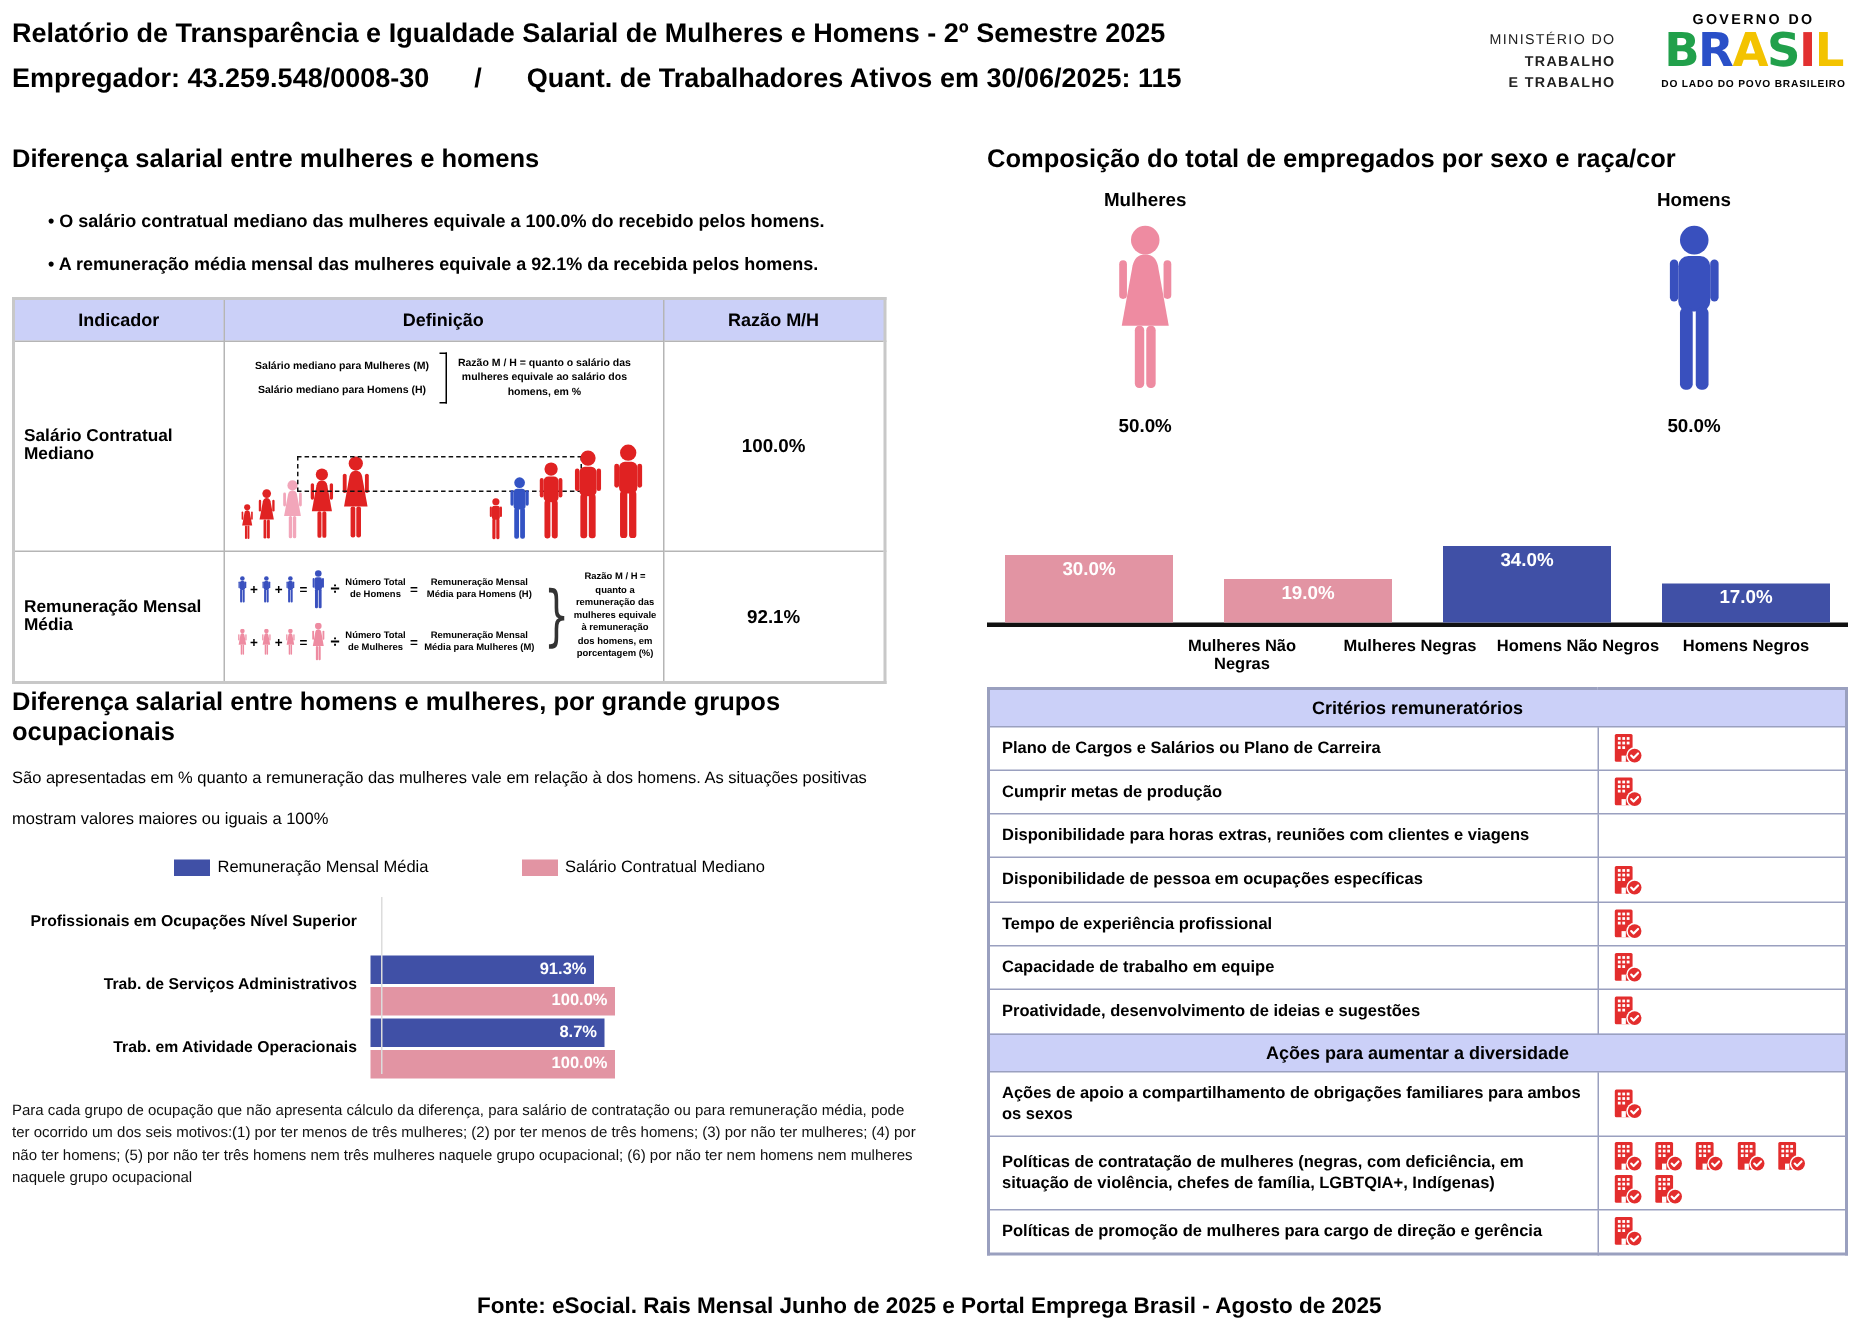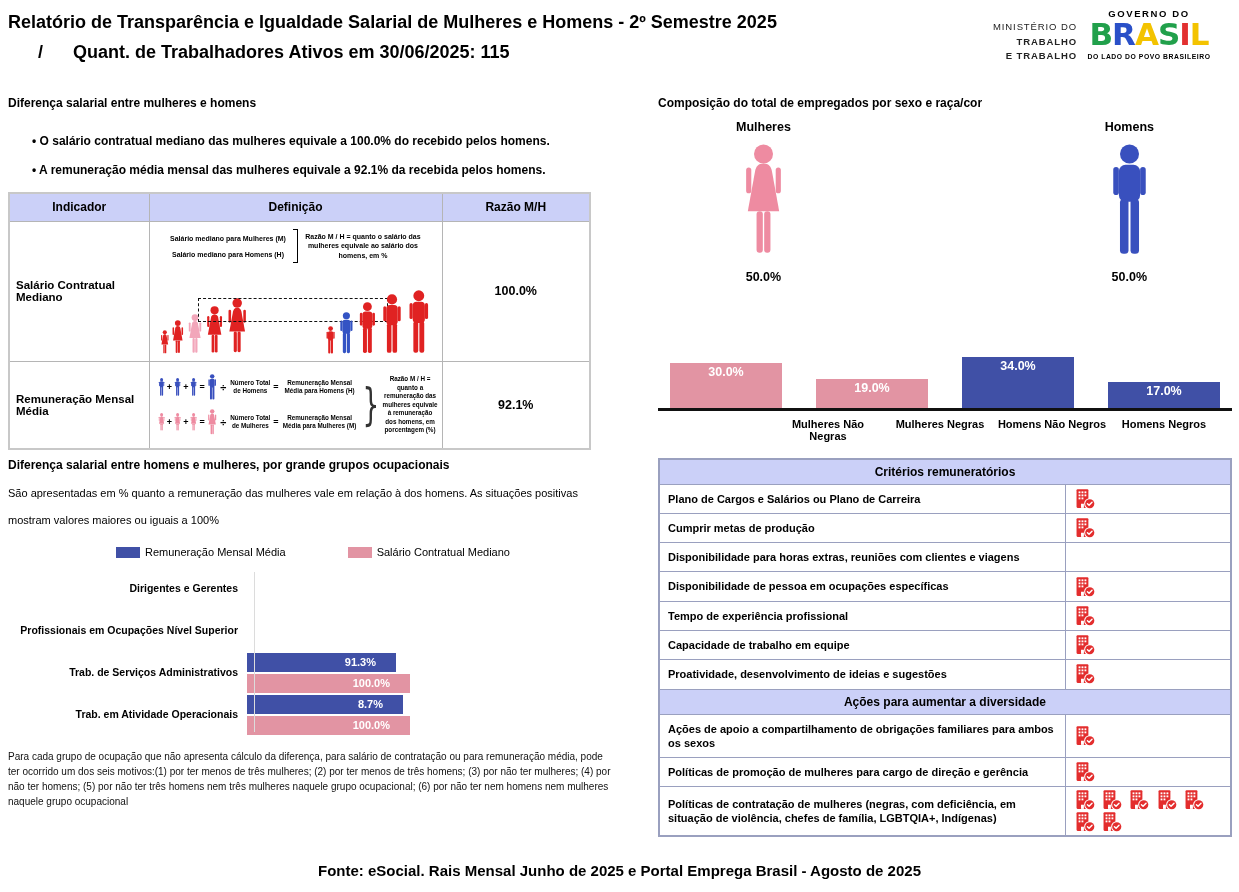--- a/index.html
+++ b/index.html
@@ -14,28 +14,28 @@
   svg{fill:currentColor;}
 
   
   .hdr-titles{position:absolute;left:8px;top:12px;}
   .hdr-line1{font-size:18px;font-weight:bold;}
   .hdr-line2{font-size:18px;font-weight:bold;margin-top:9px;display:flex;}
   .hdr-sep{margin:0 30px;}
   .mte{position:absolute;right:162px;top:20px;text-align:right;font-size:9.5px;
        letter-spacing:0.9px;line-height:1.55;color:#222;}
   .mte .b{font-weight:bold;}
-  .gov{position:absolute;right:20px;top:8px;width:140px;text-align:center;}
+  .gov{position:absolute;right:0;top:8px;width:140px;text-align:center;}
   .gov-top{font-size:9.5px;font-weight:bold;letter-spacing:1.6px;}
   .gov-name{font-size:31px;font-weight:bold;letter-spacing:-1px;line-height:1.02;
             font-family:"DejaVu Sans",sans-serif;}
   .gov-tag{font-size:6.8px;font-weight:bold;letter-spacing:0.55px;margin-top:2px;}
 
   
-  .sec-title{font-size:12px;font-weight:bold;margin:0;}
+  .sec-title{font-size:17px;font-weight:bold;margin:0;}
 
   
   .sec-left-top{position:absolute;left:8px;top:96px;width:581px;}
   .bullets{margin:24px 0 0 24px;font-weight:bold;}
   .bullet{font-size:12px;margin-bottom:15px;}
   .bullet::before{content:"• ";}
   table.ind{width:581px;border-collapse:collapse;margin-top:4px;border:2px solid #c8c8c8;table-layout:fixed;}
   .ind th{background:var(--lavender);font-size:12px;height:28px;border:1px solid #b5b5b5;}
   .ind td{border:1px solid #b5b5b5;vertical-align:middle;padding:0;}
   .ind-name{font-size:11.5px;font-weight:bold;padding:6px !important;}
@@ -84,21 +84,21 @@
   .occ-desc{font-size:11px;margin-top:15px;}
   .legend{display:flex;gap:62px;margin:20px 0 8px 108px;align-items:center;}
   .leg-item{display:flex;align-items:center;gap:5px;font-size:11px;}
   .leg-swatch{width:24px;height:11px;}
   .occ-chart{position:relative;margin-top:10px;}
   .occ-axis{position:absolute;left:246px;top:4px;bottom:4px;width:1px;background:#dcdcdc;}
   .occ-row{display:flex;align-items:center;min-height:42px;}
   .occ-label{width:238px;text-align:right;font-size:10.5px;font-weight:bold;padding-right:8px;line-height:1.25;}
   .occ-bars{display:flex;flex-direction:column;gap:2px;margin-left:1px;}
   .occ-bar{height:19px;color:#fff;font-size:11px;font-weight:bold;text-align:right;
-           padding-right:20px;line-height:19px;}
+           padding-right:5px;line-height:19px;}
   .occ-footnote{font-size:10px;line-height:1.5;margin-top:13px;width:604px;color:#111;}
 
   
   .sec-right-bottom{position:absolute;left:658px;top:458px;width:574px;}
   .crit-title{margin-bottom:7px;}
   table.crit{width:574px;border-collapse:collapse;border:2px solid #9aa0bf;table-layout:fixed;}
   .crit td{border:1px solid #9aa0bf;}
   .crit .sec-hdr td{background:var(--lavender);text-align:center;font-weight:bold;font-size:12px;height:25px;}
   .crit .lbl{font-size:11px;font-weight:bold;padding:7px 8px;line-height:1.3;}
   .crit .ico{width:166px;padding:2px 4px 2px 8px;}
@@ -125,20 +125,21 @@
     <rect x="4.5" y="21" width="4.6" height="23" rx="2.3"></rect>
     <rect x="30.9" y="21" width="4.6" height="23" rx="2.3"></rect>
     <rect x="13.8" y="60" width="5.6" height="37" rx="2.6"></rect>
     <rect x="20.6" y="60" width="5.6" height="37" rx="2.6"></rect>
   </symbol>
 </svg>
 
 <div class="hdr-titles">
   <div class="hdr-line1">Relatório de Transparência e Igualdade Salarial de Mulheres e Homens - 2º Semestre 2025</div>
   <div class="hdr-line2">
+    <span>Empregador: 43.259.548/0008-30</span>
     <span class="hdr-sep">/</span>
     <span>Quant. de Trabalhadores Ativos em 30/06/2025: 115</span>
   </div>
 </div>
 
 <div class="mte">
   <div>MINISTÉRIO DO</div>
   <div class="b">TRABALHO</div>
   <div class="b">E TRABALHO</div>
 </div>
@@ -332,24 +333,20 @@
     </div>
     <div class="leg-item">
       <span class="leg-swatch" style="background: var(--pink);"></span>
       <span>Salário Contratual Mediano</span>
     </div>
   </div>
   <div class="occ-chart">
     <div class="occ-axis"></div>
     <div id="occ-rows">
         <div class="occ-row">
-          <div class="occ-label">Dirigentes e Gerentes</div>
-          <div class="occ-bars"></div>
-        </div>
-        <div class="occ-row">
           <div class="occ-label">Profissionais em Ocupações Nível Superior</div>
           <div class="occ-bars"></div>
         </div>
         <div class="occ-row">
           <div class="occ-label">Trab. de Serviços Administrativos</div>
           <div class="occ-bars">
             <div class="occ-bar" style="width: 149px; background: var(--navy);">91.3%</div>
             <div class="occ-bar" style="width: 163px; background: var(--pink);">100.0%</div>
           </div>
         </div>
@@ -530,152 +527,152 @@
                 <rect x="8.9" y="11.2" width="2.2" height="2.2"></rect>
       <rect x="8.3" y="18.6" width="3.4" height="4.9"></rect>
     </g>
     <circle cx="18.6" cy="18.6" r="6.6" fill="#fff"></circle>
     <circle cx="18.6" cy="18.6" r="5.4"></circle>
     <path d="M15.9 18.6 l1.9 1.9 l3.5 -3.6" fill="none" stroke="#fff" stroke-width="1.7" stroke-linecap="round" stroke-linejoin="round"></path>
   </svg>
 </td>
         </tr>
         <tr class="crit-row">
+          <td class="lbl">Políticas de contratação de mulheres (negras, com deficiência, em situação de violência, chefes de família, LGBTQIA+, Indígenas)</td>
+          <td class="ico">
+  <svg class="bld" viewBox="0 0 26 26">
+    <rect x="3" y="1.5" width="14" height="22" rx="1.2"></rect>
+    <g fill="#fff">
+      <rect x="5.4" y="4" width="2.2" height="2.2"></rect>
+                <rect x="8.9" y="4" width="2.2" height="2.2"></rect>
+                <rect x="12.4" y="4" width="2.2" height="2.2"></rect>
+      <rect x="5.4" y="7.6" width="2.2" height="2.2"></rect>
+                <rect x="8.9" y="7.6" width="2.2" height="2.2"></rect>
+                <rect x="12.4" y="7.6" width="2.2" height="2.2"></rect>
+      <rect x="5.4" y="11.2" width="2.2" height="2.2"></rect>
+                <rect x="8.9" y="11.2" width="2.2" height="2.2"></rect>
+      <rect x="8.3" y="18.6" width="3.4" height="4.9"></rect>
+    </g>
+    <circle cx="18.6" cy="18.6" r="6.6" fill="#fff"></circle>
+    <circle cx="18.6" cy="18.6" r="5.4"></circle>
+    <path d="M15.9 18.6 l1.9 1.9 l3.5 -3.6" fill="none" stroke="#fff" stroke-width="1.7" stroke-linecap="round" stroke-linejoin="round"></path>
+  </svg>
+
+  <svg class="bld" viewBox="0 0 26 26">
+    <rect x="3" y="1.5" width="14" height="22" rx="1.2"></rect>
+    <g fill="#fff">
+      <rect x="5.4" y="4" width="2.2" height="2.2"></rect>
+                <rect x="8.9" y="4" width="2.2" height="2.2"></rect>
+                <rect x="12.4" y="4" width="2.2" height="2.2"></rect>
+      <rect x="5.4" y="7.6" width="2.2" height="2.2"></rect>
+                <rect x="8.9" y="7.6" width="2.2" height="2.2"></rect>
+                <rect x="12.4" y="7.6" width="2.2" height="2.2"></rect>
+      <rect x="5.4" y="11.2" width="2.2" height="2.2"></rect>
+                <rect x="8.9" y="11.2" width="2.2" height="2.2"></rect>
+      <rect x="8.3" y="18.6" width="3.4" height="4.9"></rect>
+    </g>
+    <circle cx="18.6" cy="18.6" r="6.6" fill="#fff"></circle>
+    <circle cx="18.6" cy="18.6" r="5.4"></circle>
+    <path d="M15.9 18.6 l1.9 1.9 l3.5 -3.6" fill="none" stroke="#fff" stroke-width="1.7" stroke-linecap="round" stroke-linejoin="round"></path>
+  </svg>
+
+  <svg class="bld" viewBox="0 0 26 26">
+    <rect x="3" y="1.5" width="14" height="22" rx="1.2"></rect>
+    <g fill="#fff">
+      <rect x="5.4" y="4" width="2.2" height="2.2"></rect>
+                <rect x="8.9" y="4" width="2.2" height="2.2"></rect>
+                <rect x="12.4" y="4" width="2.2" height="2.2"></rect>
+      <rect x="5.4" y="7.6" width="2.2" height="2.2"></rect>
+                <rect x="8.9" y="7.6" width="2.2" height="2.2"></rect>
+                <rect x="12.4" y="7.6" width="2.2" height="2.2"></rect>
+      <rect x="5.4" y="11.2" width="2.2" height="2.2"></rect>
+                <rect x="8.9" y="11.2" width="2.2" height="2.2"></rect>
+      <rect x="8.3" y="18.6" width="3.4" height="4.9"></rect>
+    </g>
+    <circle cx="18.6" cy="18.6" r="6.6" fill="#fff"></circle>
+    <circle cx="18.6" cy="18.6" r="5.4"></circle>
+    <path d="M15.9 18.6 l1.9 1.9 l3.5 -3.6" fill="none" stroke="#fff" stroke-width="1.7" stroke-linecap="round" stroke-linejoin="round"></path>
+  </svg>
+
+  <svg class="bld" viewBox="0 0 26 26">
+    <rect x="3" y="1.5" width="14" height="22" rx="1.2"></rect>
+    <g fill="#fff">
+      <rect x="5.4" y="4" width="2.2" height="2.2"></rect>
+                <rect x="8.9" y="4" width="2.2" height="2.2"></rect>
+                <rect x="12.4" y="4" width="2.2" height="2.2"></rect>
+      <rect x="5.4" y="7.6" width="2.2" height="2.2"></rect>
+                <rect x="8.9" y="7.6" width="2.2" height="2.2"></rect>
+                <rect x="12.4" y="7.6" width="2.2" height="2.2"></rect>
+      <rect x="5.4" y="11.2" width="2.2" height="2.2"></rect>
+                <rect x="8.9" y="11.2" width="2.2" height="2.2"></rect>
+      <rect x="8.3" y="18.6" width="3.4" height="4.9"></rect>
+    </g>
+    <circle cx="18.6" cy="18.6" r="6.6" fill="#fff"></circle>
+    <circle cx="18.6" cy="18.6" r="5.4"></circle>
+    <path d="M15.9 18.6 l1.9 1.9 l3.5 -3.6" fill="none" stroke="#fff" stroke-width="1.7" stroke-linecap="round" stroke-linejoin="round"></path>
+  </svg>
+
+  <svg class="bld" viewBox="0 0 26 26">
+    <rect x="3" y="1.5" width="14" height="22" rx="1.2"></rect>
+    <g fill="#fff">
+      <rect x="5.4" y="4" width="2.2" height="2.2"></rect>
+                <rect x="8.9" y="4" width="2.2" height="2.2"></rect>
+                <rect x="12.4" y="4" width="2.2" height="2.2"></rect>
+      <rect x="5.4" y="7.6" width="2.2" height="2.2"></rect>
+                <rect x="8.9" y="7.6" width="2.2" height="2.2"></rect>
+                <rect x="12.4" y="7.6" width="2.2" height="2.2"></rect>
+      <rect x="5.4" y="11.2" width="2.2" height="2.2"></rect>
+                <rect x="8.9" y="11.2" width="2.2" height="2.2"></rect>
+      <rect x="8.3" y="18.6" width="3.4" height="4.9"></rect>
+    </g>
+    <circle cx="18.6" cy="18.6" r="6.6" fill="#fff"></circle>
+    <circle cx="18.6" cy="18.6" r="5.4"></circle>
+    <path d="M15.9 18.6 l1.9 1.9 l3.5 -3.6" fill="none" stroke="#fff" stroke-width="1.7" stroke-linecap="round" stroke-linejoin="round"></path>
+  </svg>
+
+  <svg class="bld" viewBox="0 0 26 26">
+    <rect x="3" y="1.5" width="14" height="22" rx="1.2"></rect>
+    <g fill="#fff">
+      <rect x="5.4" y="4" width="2.2" height="2.2"></rect>
+                <rect x="8.9" y="4" width="2.2" height="2.2"></rect>
+                <rect x="12.4" y="4" width="2.2" height="2.2"></rect>
+      <rect x="5.4" y="7.6" width="2.2" height="2.2"></rect>
+                <rect x="8.9" y="7.6" width="2.2" height="2.2"></rect>
+                <rect x="12.4" y="7.6" width="2.2" height="2.2"></rect>
+      <rect x="5.4" y="11.2" width="2.2" height="2.2"></rect>
+                <rect x="8.9" y="11.2" width="2.2" height="2.2"></rect>
+      <rect x="8.3" y="18.6" width="3.4" height="4.9"></rect>
+    </g>
+    <circle cx="18.6" cy="18.6" r="6.6" fill="#fff"></circle>
+    <circle cx="18.6" cy="18.6" r="5.4"></circle>
+    <path d="M15.9 18.6 l1.9 1.9 l3.5 -3.6" fill="none" stroke="#fff" stroke-width="1.7" stroke-linecap="round" stroke-linejoin="round"></path>
+  </svg>
+
+  <svg class="bld" viewBox="0 0 26 26">
+    <rect x="3" y="1.5" width="14" height="22" rx="1.2"></rect>
+    <g fill="#fff">
+      <rect x="5.4" y="4" width="2.2" height="2.2"></rect>
+                <rect x="8.9" y="4" width="2.2" height="2.2"></rect>
+                <rect x="12.4" y="4" width="2.2" height="2.2"></rect>
+      <rect x="5.4" y="7.6" width="2.2" height="2.2"></rect>
+                <rect x="8.9" y="7.6" width="2.2" height="2.2"></rect>
+                <rect x="12.4" y="7.6" width="2.2" height="2.2"></rect>
+      <rect x="5.4" y="11.2" width="2.2" height="2.2"></rect>
+                <rect x="8.9" y="11.2" width="2.2" height="2.2"></rect>
+      <rect x="8.3" y="18.6" width="3.4" height="4.9"></rect>
+    </g>
+    <circle cx="18.6" cy="18.6" r="6.6" fill="#fff"></circle>
+    <circle cx="18.6" cy="18.6" r="5.4"></circle>
+    <path d="M15.9 18.6 l1.9 1.9 l3.5 -3.6" fill="none" stroke="#fff" stroke-width="1.7" stroke-linecap="round" stroke-linejoin="round"></path>
+  </svg>
+</td>
+        </tr>
+        <tr class="crit-row">
           <td class="lbl">Políticas de promoção de mulheres para cargo de direção e gerência</td>
           <td class="ico">
-  <svg class="bld" viewBox="0 0 26 26">
-    <rect x="3" y="1.5" width="14" height="22" rx="1.2"></rect>
-    <g fill="#fff">
-      <rect x="5.4" y="4" width="2.2" height="2.2"></rect>
-                <rect x="8.9" y="4" width="2.2" height="2.2"></rect>
-                <rect x="12.4" y="4" width="2.2" height="2.2"></rect>
-      <rect x="5.4" y="7.6" width="2.2" height="2.2"></rect>
-                <rect x="8.9" y="7.6" width="2.2" height="2.2"></rect>
-                <rect x="12.4" y="7.6" width="2.2" height="2.2"></rect>
-      <rect x="5.4" y="11.2" width="2.2" height="2.2"></rect>
-                <rect x="8.9" y="11.2" width="2.2" height="2.2"></rect>
-      <rect x="8.3" y="18.6" width="3.4" height="4.9"></rect>
-    </g>
-    <circle cx="18.6" cy="18.6" r="6.6" fill="#fff"></circle>
-    <circle cx="18.6" cy="18.6" r="5.4"></circle>
-    <path d="M15.9 18.6 l1.9 1.9 l3.5 -3.6" fill="none" stroke="#fff" stroke-width="1.7" stroke-linecap="round" stroke-linejoin="round"></path>
-  </svg>
-</td>
-        </tr>
-        <tr class="crit-row">
-          <td class="lbl">Políticas de contratação de mulheres (negras, com deficiência, em situação de violência, chefes de família, LGBTQIA+, Indígenas)</td>
-          <td class="ico">
-  <svg class="bld" viewBox="0 0 26 26">
-    <rect x="3" y="1.5" width="14" height="22" rx="1.2"></rect>
-    <g fill="#fff">
-      <rect x="5.4" y="4" width="2.2" height="2.2"></rect>
-                <rect x="8.9" y="4" width="2.2" height="2.2"></rect>
-                <rect x="12.4" y="4" width="2.2" height="2.2"></rect>
-      <rect x="5.4" y="7.6" width="2.2" height="2.2"></rect>
-                <rect x="8.9" y="7.6" width="2.2" height="2.2"></rect>
-                <rect x="12.4" y="7.6" width="2.2" height="2.2"></rect>
-      <rect x="5.4" y="11.2" width="2.2" height="2.2"></rect>
-                <rect x="8.9" y="11.2" width="2.2" height="2.2"></rect>
-      <rect x="8.3" y="18.6" width="3.4" height="4.9"></rect>
-    </g>
-    <circle cx="18.6" cy="18.6" r="6.6" fill="#fff"></circle>
-    <circle cx="18.6" cy="18.6" r="5.4"></circle>
-    <path d="M15.9 18.6 l1.9 1.9 l3.5 -3.6" fill="none" stroke="#fff" stroke-width="1.7" stroke-linecap="round" stroke-linejoin="round"></path>
-  </svg>
-
-  <svg class="bld" viewBox="0 0 26 26">
-    <rect x="3" y="1.5" width="14" height="22" rx="1.2"></rect>
-    <g fill="#fff">
-      <rect x="5.4" y="4" width="2.2" height="2.2"></rect>
-                <rect x="8.9" y="4" width="2.2" height="2.2"></rect>
-                <rect x="12.4" y="4" width="2.2" height="2.2"></rect>
-      <rect x="5.4" y="7.6" width="2.2" height="2.2"></rect>
-                <rect x="8.9" y="7.6" width="2.2" height="2.2"></rect>
-                <rect x="12.4" y="7.6" width="2.2" height="2.2"></rect>
-      <rect x="5.4" y="11.2" width="2.2" height="2.2"></rect>
-                <rect x="8.9" y="11.2" width="2.2" height="2.2"></rect>
-      <rect x="8.3" y="18.6" width="3.4" height="4.9"></rect>
-    </g>
-    <circle cx="18.6" cy="18.6" r="6.6" fill="#fff"></circle>
-    <circle cx="18.6" cy="18.6" r="5.4"></circle>
-    <path d="M15.9 18.6 l1.9 1.9 l3.5 -3.6" fill="none" stroke="#fff" stroke-width="1.7" stroke-linecap="round" stroke-linejoin="round"></path>
-  </svg>
-
-  <svg class="bld" viewBox="0 0 26 26">
-    <rect x="3" y="1.5" width="14" height="22" rx="1.2"></rect>
-    <g fill="#fff">
-      <rect x="5.4" y="4" width="2.2" height="2.2"></rect>
-                <rect x="8.9" y="4" width="2.2" height="2.2"></rect>
-                <rect x="12.4" y="4" width="2.2" height="2.2"></rect>
-      <rect x="5.4" y="7.6" width="2.2" height="2.2"></rect>
-                <rect x="8.9" y="7.6" width="2.2" height="2.2"></rect>
-                <rect x="12.4" y="7.6" width="2.2" height="2.2"></rect>
-      <rect x="5.4" y="11.2" width="2.2" height="2.2"></rect>
-                <rect x="8.9" y="11.2" width="2.2" height="2.2"></rect>
-      <rect x="8.3" y="18.6" width="3.4" height="4.9"></rect>
-    </g>
-    <circle cx="18.6" cy="18.6" r="6.6" fill="#fff"></circle>
-    <circle cx="18.6" cy="18.6" r="5.4"></circle>
-    <path d="M15.9 18.6 l1.9 1.9 l3.5 -3.6" fill="none" stroke="#fff" stroke-width="1.7" stroke-linecap="round" stroke-linejoin="round"></path>
-  </svg>
-
-  <svg class="bld" viewBox="0 0 26 26">
-    <rect x="3" y="1.5" width="14" height="22" rx="1.2"></rect>
-    <g fill="#fff">
-      <rect x="5.4" y="4" width="2.2" height="2.2"></rect>
-                <rect x="8.9" y="4" width="2.2" height="2.2"></rect>
-                <rect x="12.4" y="4" width="2.2" height="2.2"></rect>
-      <rect x="5.4" y="7.6" width="2.2" height="2.2"></rect>
-                <rect x="8.9" y="7.6" width="2.2" height="2.2"></rect>
-                <rect x="12.4" y="7.6" width="2.2" height="2.2"></rect>
-      <rect x="5.4" y="11.2" width="2.2" height="2.2"></rect>
-                <rect x="8.9" y="11.2" width="2.2" height="2.2"></rect>
-      <rect x="8.3" y="18.6" width="3.4" height="4.9"></rect>
-    </g>
-    <circle cx="18.6" cy="18.6" r="6.6" fill="#fff"></circle>
-    <circle cx="18.6" cy="18.6" r="5.4"></circle>
-    <path d="M15.9 18.6 l1.9 1.9 l3.5 -3.6" fill="none" stroke="#fff" stroke-width="1.7" stroke-linecap="round" stroke-linejoin="round"></path>
-  </svg>
-
-  <svg class="bld" viewBox="0 0 26 26">
-    <rect x="3" y="1.5" width="14" height="22" rx="1.2"></rect>
-    <g fill="#fff">
-      <rect x="5.4" y="4" width="2.2" height="2.2"></rect>
-                <rect x="8.9" y="4" width="2.2" height="2.2"></rect>
-                <rect x="12.4" y="4" width="2.2" height="2.2"></rect>
-      <rect x="5.4" y="7.6" width="2.2" height="2.2"></rect>
-                <rect x="8.9" y="7.6" width="2.2" height="2.2"></rect>
-                <rect x="12.4" y="7.6" width="2.2" height="2.2"></rect>
-      <rect x="5.4" y="11.2" width="2.2" height="2.2"></rect>
-                <rect x="8.9" y="11.2" width="2.2" height="2.2"></rect>
-      <rect x="8.3" y="18.6" width="3.4" height="4.9"></rect>
-    </g>
-    <circle cx="18.6" cy="18.6" r="6.6" fill="#fff"></circle>
-    <circle cx="18.6" cy="18.6" r="5.4"></circle>
-    <path d="M15.9 18.6 l1.9 1.9 l3.5 -3.6" fill="none" stroke="#fff" stroke-width="1.7" stroke-linecap="round" stroke-linejoin="round"></path>
-  </svg>
-
-  <svg class="bld" viewBox="0 0 26 26">
-    <rect x="3" y="1.5" width="14" height="22" rx="1.2"></rect>
-    <g fill="#fff">
-      <rect x="5.4" y="4" width="2.2" height="2.2"></rect>
-                <rect x="8.9" y="4" width="2.2" height="2.2"></rect>
-                <rect x="12.4" y="4" width="2.2" height="2.2"></rect>
-      <rect x="5.4" y="7.6" width="2.2" height="2.2"></rect>
-                <rect x="8.9" y="7.6" width="2.2" height="2.2"></rect>
-                <rect x="12.4" y="7.6" width="2.2" height="2.2"></rect>
-      <rect x="5.4" y="11.2" width="2.2" height="2.2"></rect>
-                <rect x="8.9" y="11.2" width="2.2" height="2.2"></rect>
-      <rect x="8.3" y="18.6" width="3.4" height="4.9"></rect>
-    </g>
-    <circle cx="18.6" cy="18.6" r="6.6" fill="#fff"></circle>
-    <circle cx="18.6" cy="18.6" r="5.4"></circle>
-    <path d="M15.9 18.6 l1.9 1.9 l3.5 -3.6" fill="none" stroke="#fff" stroke-width="1.7" stroke-linecap="round" stroke-linejoin="round"></path>
-  </svg>
-
   <svg class="bld" viewBox="0 0 26 26">
     <rect x="3" y="1.5" width="14" height="22" rx="1.2"></rect>
     <g fill="#fff">
       <rect x="5.4" y="4" width="2.2" height="2.2"></rect>
                 <rect x="8.9" y="4" width="2.2" height="2.2"></rect>
                 <rect x="12.4" y="4" width="2.2" height="2.2"></rect>
       <rect x="5.4" y="7.6" width="2.2" height="2.2"></rect>
                 <rect x="8.9" y="7.6" width="2.2" height="2.2"></rect>
                 <rect x="12.4" y="7.6" width="2.2" height="2.2"></rect>
       <rect x="5.4" y="11.2" width="2.2" height="2.2"></rect>

